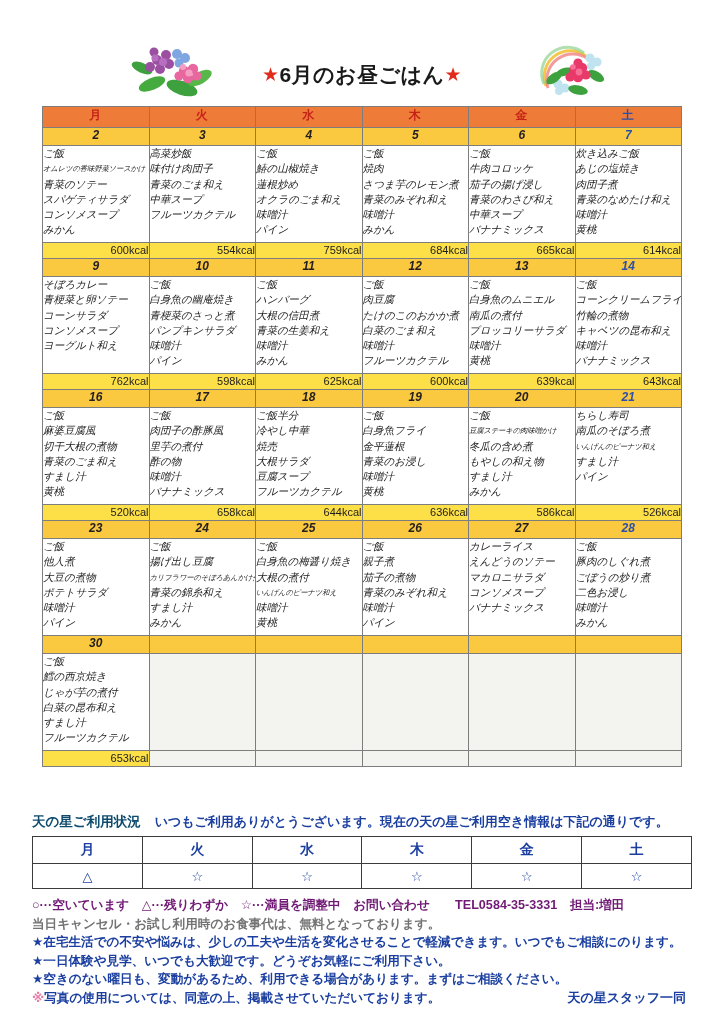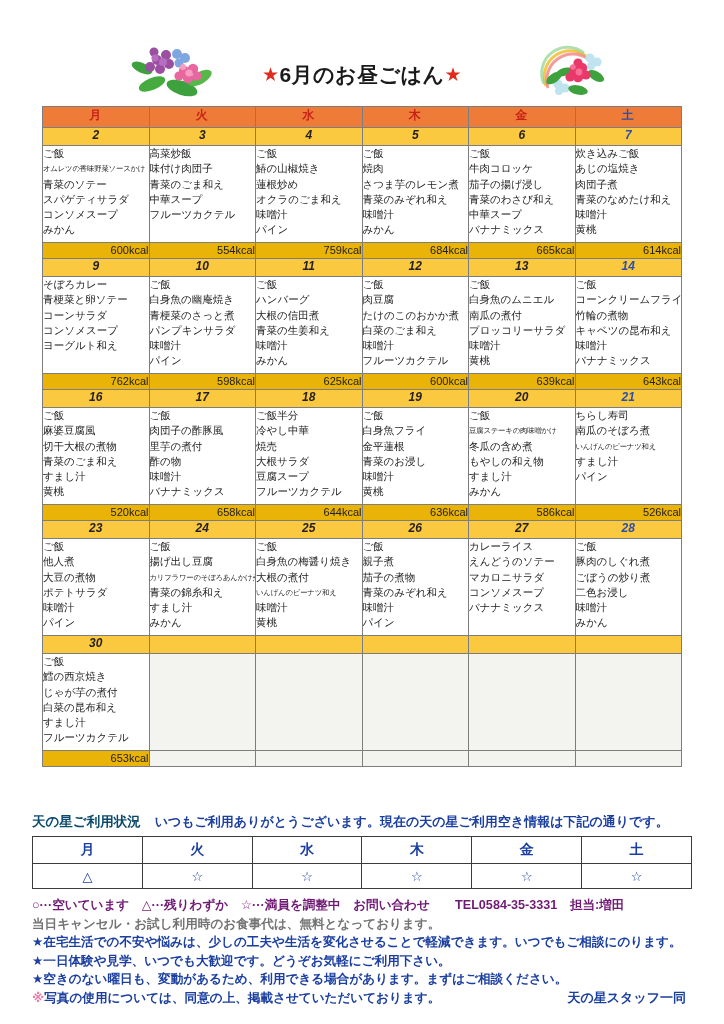--- a/index.html
+++ b/index.html
@@ -90,40 +90,41 @@
   .meal {
     height: 96px;
     padding: 3px 3px 0 4px;
     background: #ffffff;
   }
   .meal.empty { background: #f3f3f0; }
   .meal ul {
     list-style: none;
     margin: 0;
     padding: 0;
+    font-style: italic;
   }
   .meal li {
     font-size: 10.5px;
     line-height: 15.3px;
     color: #232323;
     white-space: nowrap;
     overflow: hidden;
   }
   .meal li.sm {
     font-size: 7.4px;
     line-height: 15.3px;
     letter-spacing: -0.2px;
   }
   .kcal {
     height: 15px;
     text-align: right;
     padding-right: 3px;
     font-size: 11px;
     color: #1d1d1d;
-    background: #eab308;
+    background: #fde047;
     line-height: 15px;
   }
   .kcal.empty { background: #f3f3f0; }
 
   
   .avail {
     margin: 46px 32px 0 32px;
   }
   .avail-head {
     display: flex;

